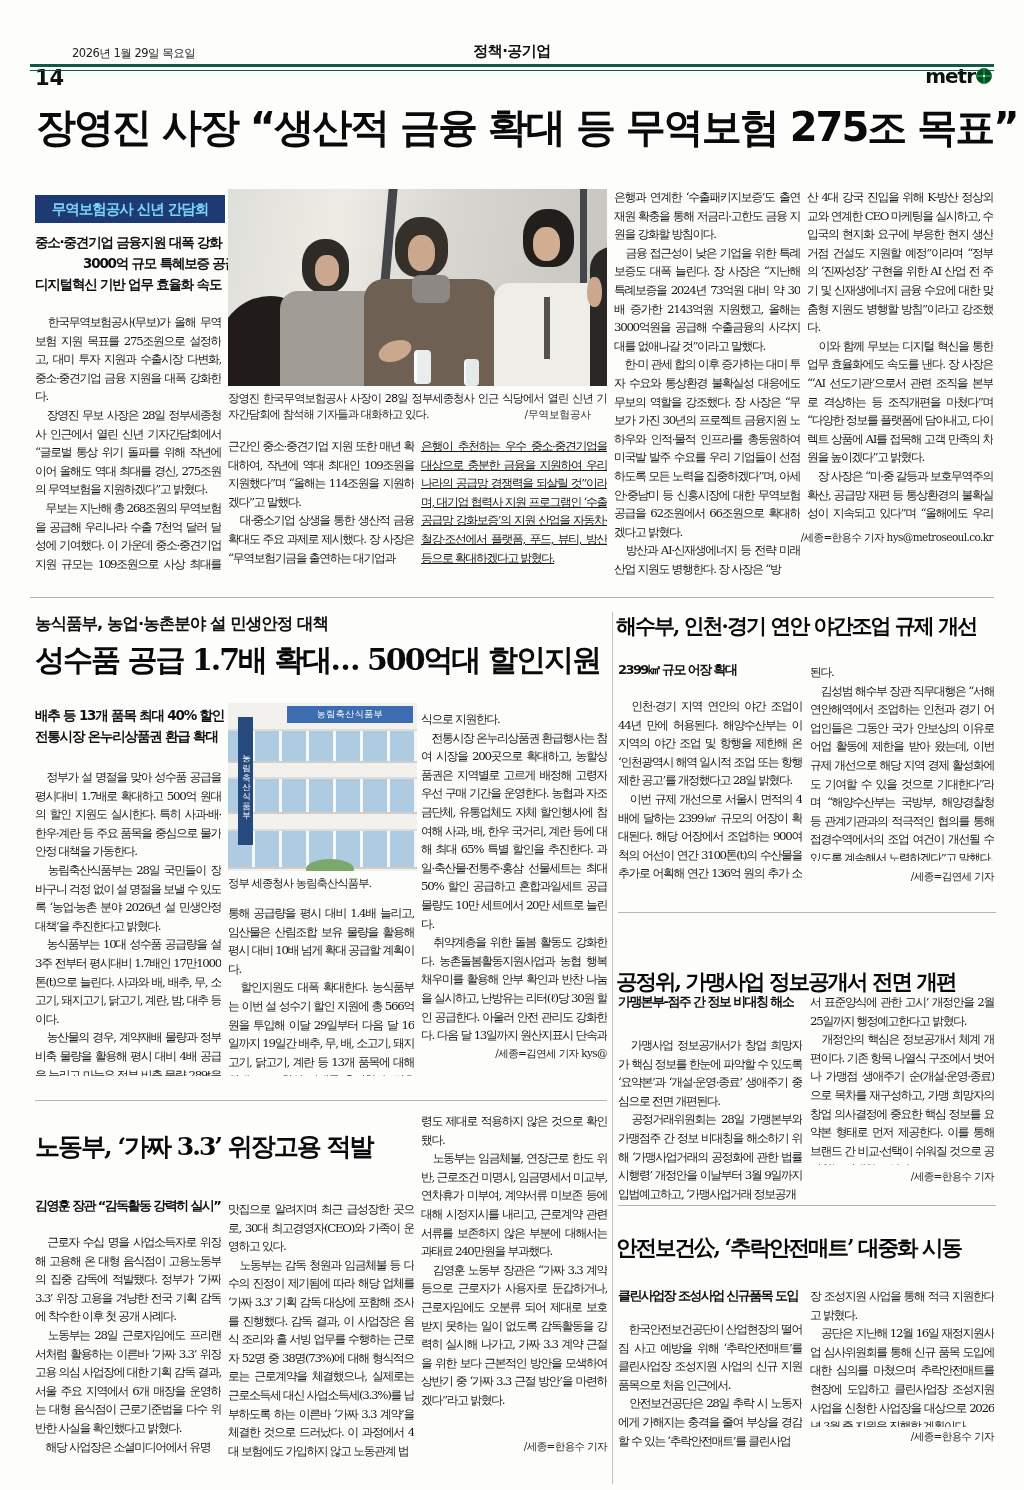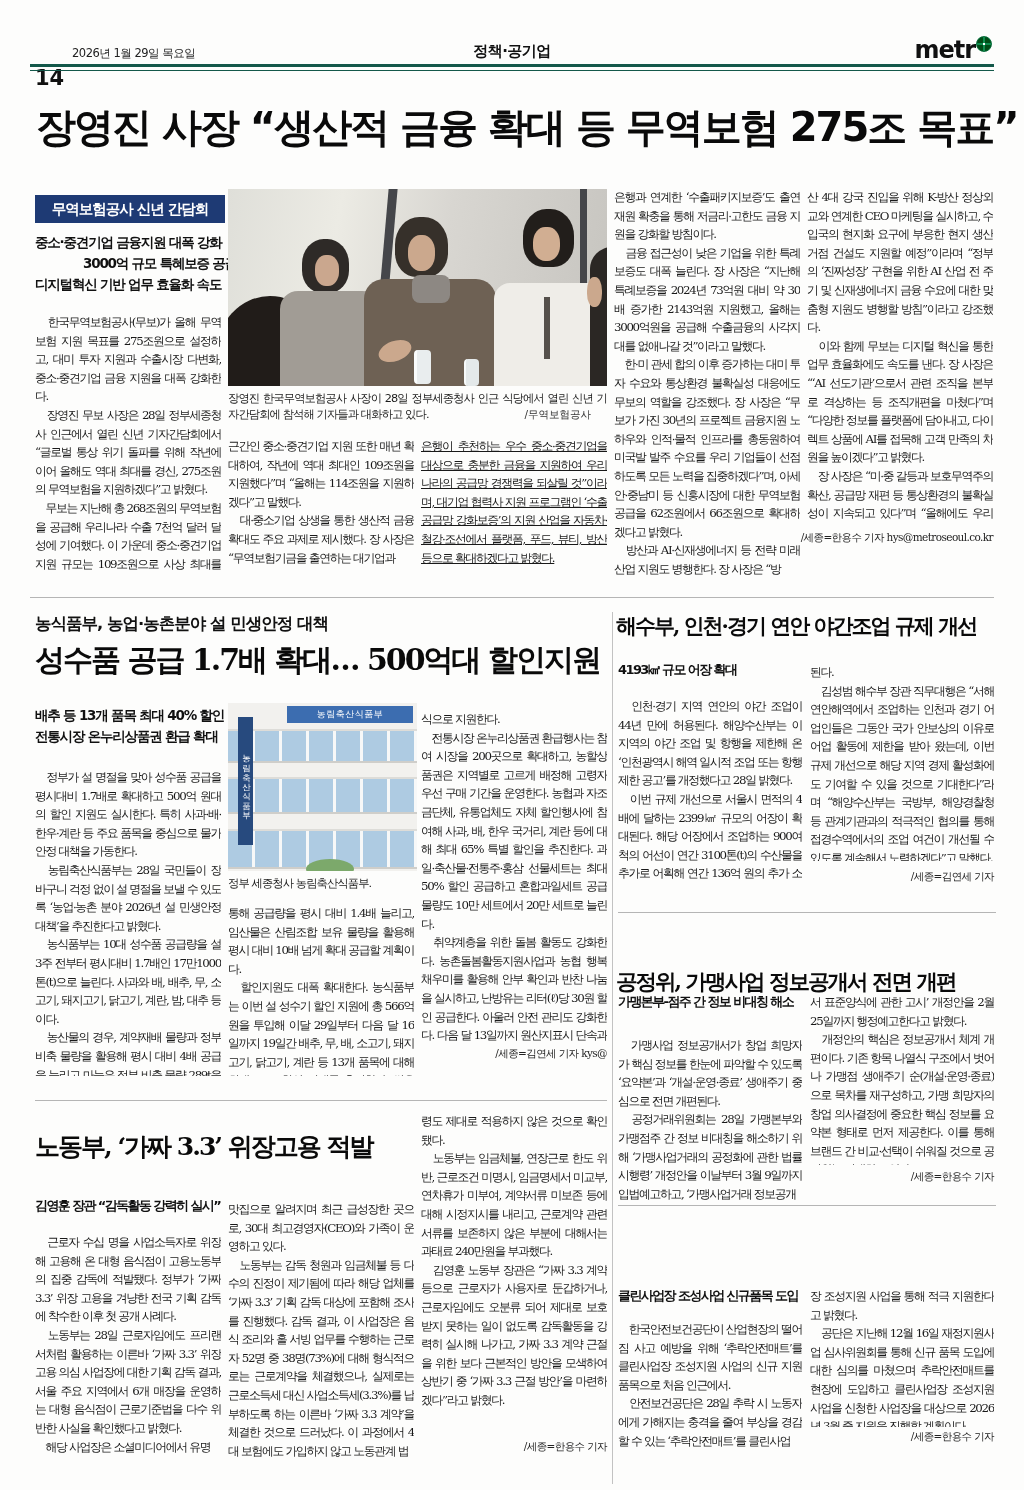--- a/index.html
+++ b/index.html
@@ -4,33 +4,33 @@
 <style>
   html,body{margin:0;padding:0;background:#e8e8e8;}
   .page{position:relative;width:1024px;height:1490px;background:#fdfdfc;overflow:hidden;
         font-family:"DejaVu Serif","Liberation Serif",serif;color:#111;}
   .abs{position:absolute;}
 
   
   .pagenum{font-family:"DejaVu Sans","Liberation Sans",sans-serif;font-weight:700;font-size:21px;margin-top:28px;}
   .pagedate{font-family:"DejaVu Sans","Liberation Sans",sans-serif;font-size:11.5px;letter-spacing:-0.5px;color:#222;}
   .section-label{font-family:"DejaVu Sans","Liberation Sans",sans-serif;font-weight:700;font-size:15px;letter-spacing:-0.5px;}
-  .brand{font-family:"DejaVu Sans","Liberation Sans",sans-serif;font-weight:700;font-size:24px;letter-spacing:-1px;display:flex;}
+  .brand{font-family:"DejaVu Sans","Liberation Sans",sans-serif;font-weight:700;font-size:20px;letter-spacing:-1px;display:flex;align-items:center;margin-top:28px;}
   .globe{display:inline-block;width:16px;height:16px;border-radius:50%;margin-left:1px;
          background:linear-gradient(90deg,#0d8c4d 42%,#ffffff 42%,#ffffff 58%,#0d8c4d 58%),
                     linear-gradient(#0d8c4d 42%,#ffffff 42%,#ffffff 58%,#0d8c4d 58%);
          background-blend-mode:multiply;border:1.5px solid #0a6e3d;box-sizing:border-box;}
   .header-rule{border-top:3px solid #14584a;border-bottom:1px solid #14584a;height:3px;}
 
   
   .lead-headline{font-family:"DejaVu Sans","Liberation Sans",sans-serif;font-weight:800;font-size:40px;
                  letter-spacing:-2px;white-space:nowrap;color:#0a0a0a;}
   .serif-headline{font-weight:700;letter-spacing:-2px;white-space:nowrap;color:#0a0a0a;}
   .kicker-plain{font-family:"DejaVu Sans","Liberation Sans",sans-serif;font-weight:700;font-size:16.5px;letter-spacing:-1px;}
-  .kicker-badge{background:#1e3a74;color:#ffffff;font-family:"DejaVu Sans","Liberation Sans",sans-serif;
+  .kicker-badge{background:#1e3a74;color:#7dd3fc;font-family:"DejaVu Sans","Liberation Sans",sans-serif;
                 font-weight:700;font-size:14.5px;letter-spacing:-1px;text-align:center;line-height:28px;height:28px;}
   .subhead{font-family:"DejaVu Sans","Liberation Sans",sans-serif;font-weight:700;font-size:13.5px;
            letter-spacing:-1.2px;line-height:21px;white-space:pre-line;}
   .subhead-sm{font-family:"DejaVu Sans","Liberation Sans",sans-serif;font-weight:700;font-size:13px;
               letter-spacing:-1.6px;white-space:nowrap;}
 
   
   .body-text{font-size:11.8px;line-height:18.6px;letter-spacing:-1.3px;text-align:justify;
              white-space:pre-line;overflow:hidden;color:#191919;}
   .byline{font-size:10.5px;letter-spacing:-0.6px;text-align:right;color:#222;white-space:nowrap;}
@@ -168,37 +168,38 @@
   <div class="abs serif-headline" style="left:35px;top:1130px;font-size:25px;">노동부, ‘가짜 3.3’ 위장고용 적발</div>
   <div class="abs subhead-sm" style="left:35px;top:1197px;">김영훈 장관 “감독활동 강력히 실시”</div>
   <div class="abs body-text" style="left:35px;top:1233px;width:186px;height:250px;">　근로자 수십 명을 사업소득자로 위장해 고용해 온 대형 음식점이 고용노동부의 집중 감독에 적발됐다. 정부가 ‘가짜 3.3’ 위장 고용을 겨냥한 전국 기획 감독에 착수한 이후 첫 공개 사례다.
 　노동부는 28일 근로자임에도 프리랜서처럼 활용하는 이른바 ‘가짜 3.3’ 위장 고용 의심 사업장에 대한 기획 감독 결과, 서울 주요 지역에서 6개 매장을 운영하는 대형 음식점이 근로기준법을 다수 위반한 사실을 확인했다고 밝혔다.
 　해당 사업장은 소셜미디어에서 유명</div>
   <div class="abs body-text" style="left:228px;top:1200px;width:186px;height:283px;">맛집으로 알려지며 최근 급성장한 곳으로, 30대 최고경영자(CEO)와 가족이 운영하고 있다.
 　노동부는 감독 청원과 임금체불 등 다수의 진정이 제기됨에 따라 해당 업체를 ‘가짜 3.3’ 기획 감독 대상에 포함해 조사를 진행했다. 감독 결과, 이 사업장은 음식 조리와 홀 서빙 업무를 수행하는 근로자 52명 중 38명(73%)에 대해 형식적으로는 근로계약을 체결했으나, 실제로는 근로소득세 대신 사업소득세(3.3%)를 납부하도록 하는 이른바 ‘가짜 3.3 계약’을 체결한 것으로 드러났다. 이 과정에서 4대 보험에도 가입하지 않고 노동관계 법</div>
   <div class="abs byline" style="left:421px;top:1440px;width:186px;">/세종=한용수 기자</div>
 
   <div class="abs serif-headline" style="left:616px;top:612px;font-size:21px;width:380px;overflow:hidden;">해수부, 인천·경기 연안 야간조업 규제 개선</div>
-  <div class="abs subhead-sm" style="left:618px;top:661px;">4193㎢ 규모 어장 확대</div>
+  <div class="abs subhead-sm" style="left:618px;top:661px;">2399㎢ 규모 어장 확대</div>
   <div class="abs body-text" style="left:618px;top:697px;width:184px;height:188px;">　인천·경기 지역 연안의 야간 조업이 44년 만에 허용된다. 해양수산부는 이 지역의 야간 조업 및 항행을 제한해 온 ‘인천광역시 해역 일시적 조업 또는 항행 제한 공고’를 개정했다고 28일 밝혔다.
 　이번 규제 개선으로 서울시 면적의 4배에 달하는 2399㎢ 규모의 어장이 확대된다. 해당 어장에서 조업하는 900여 척의 어선이 연간 3100톤(t)의 수산물을 추가로 어획해 연간 136억 원의 추가 소득증대 효과가 있을 것으로 기대</div>
   <div class="abs body-text" style="left:810px;top:663px;width:184px;height:198px;">된다.
 　김성범 해수부 장관 직무대행은 “서해 연안해역에서 조업하는 인천과 경기 어업인들은 그동안 국가 안보상의 이유로 어업 활동에 제한을 받아 왔는데, 이번 규제 개선으로 해당 지역 경제 활성화에도 기여할 수 있을 것으로 기대한다”라며 “해양수산부는 국방부, 해양경찰청 등 관계기관과의 적극적인 협의를 통해 접경수역에서의 조업 여건이 개선될 수 있도록 계속해서 노력하겠다”고 말했다.</div>
   <div class="abs byline" style="left:810px;top:870px;width:184px;">/세종=김연세 기자</div>
   <div class="abs hrule" style="left:618px;top:912px;width:378px;"></div>
 
   <div class="abs serif-headline" style="left:616px;top:967px;font-size:21.5px;width:380px;overflow:hidden;">공정위, 가맹사업 정보공개서 전면 개편</div>
   <div class="abs subhead-sm" style="left:618px;top:993px;">가맹본부-점주 간 정보 비대칭 해소</div>
   <div class="abs body-text" style="left:618px;top:1036px;width:184px;height:168px;">　가맹사업 정보공개서가 창업 희망자가 핵심 정보를 한눈에 파악할 수 있도록 ‘요약본’과 ‘개설·운영·종료’ 생애주기 중심으로 전면 개편된다.
 　공정거래위원회는 28일 가맹본부와 가맹점주 간 정보 비대칭을 해소하기 위해 ‘가맹사업거래의 공정화에 관한 법률 시행령’ 개정안을 이날부터 3월 9일까지 입법예고하고, ‘가맹사업거래 정보공개</div>
   <div class="abs body-text" style="left:810px;top:993px;width:184px;height:172px;">서 표준양식에 관한 고시’ 개정안을 2월 25일까지 행정예고한다고 밝혔다.
 　개정안의 핵심은 정보공개서 체계 개편이다. 기존 항목 나열식 구조에서 벗어나 가맹점 생애주기 순(개설·운영·종료)으로 목차를 재구성하고, 가맹 희망자의 창업 의사결정에 중요한 핵심 정보를 요약본 형태로 먼저 제공한다. 이를 통해 브랜드 간 비교·선택이 쉬워질 것으로 공정위는 기대하고 있다.</div>
   <div class="abs byline" style="left:810px;top:1170px;width:184px;">/세종=한용수 기자</div>
   <div class="abs hrule" style="left:618px;top:1205px;width:378px;"></div>
 
+  <div class="abs serif-headline" style="left:616px;top:1233px;font-size:21.5px;width:380px;overflow:hidden;">안전보건公, ‘추락안전매트’ 대중화 시동</div>
   <div class="abs subhead-sm" style="left:618px;top:1287px;">클린사업장 조성사업 신규품목 도입</div>
   <div class="abs body-text" style="left:618px;top:1320px;width:184px;height:164px;">　한국안전보건공단이 산업현장의 떨어짐 사고 예방을 위해 ‘추락안전매트’를 클린사업장 조성지원 사업의 신규 지원 품목으로 처음 인근에서.
 　안전보건공단은 28일 추락 시 노동자에게 가해지는 충격을 줄여 부상을 경감할 수 있는 ‘추락안전매트’를 클린사업</div>
   <div class="abs body-text" style="left:810px;top:1287px;width:184px;height:140px;">장 조성지원 사업을 통해 적극 지원한다고 밝혔다.
 　공단은 지난해 12월 16일 재정지원사업 심사위원회를 통해 신규 품목 도입에 대한 심의를 마쳤으며 추락안전매트를 현장에 도입하고 클린사업장 조성지원 사업을 신청한 사업장을 대상으로 2026년 3월 중 지원을 진행할 계획이다.</div>
   <div class="abs byline" style="left:810px;top:1430px;width:184px;">/세종=한용수 기자</div>
 
 </div>
 
 </body></html>

